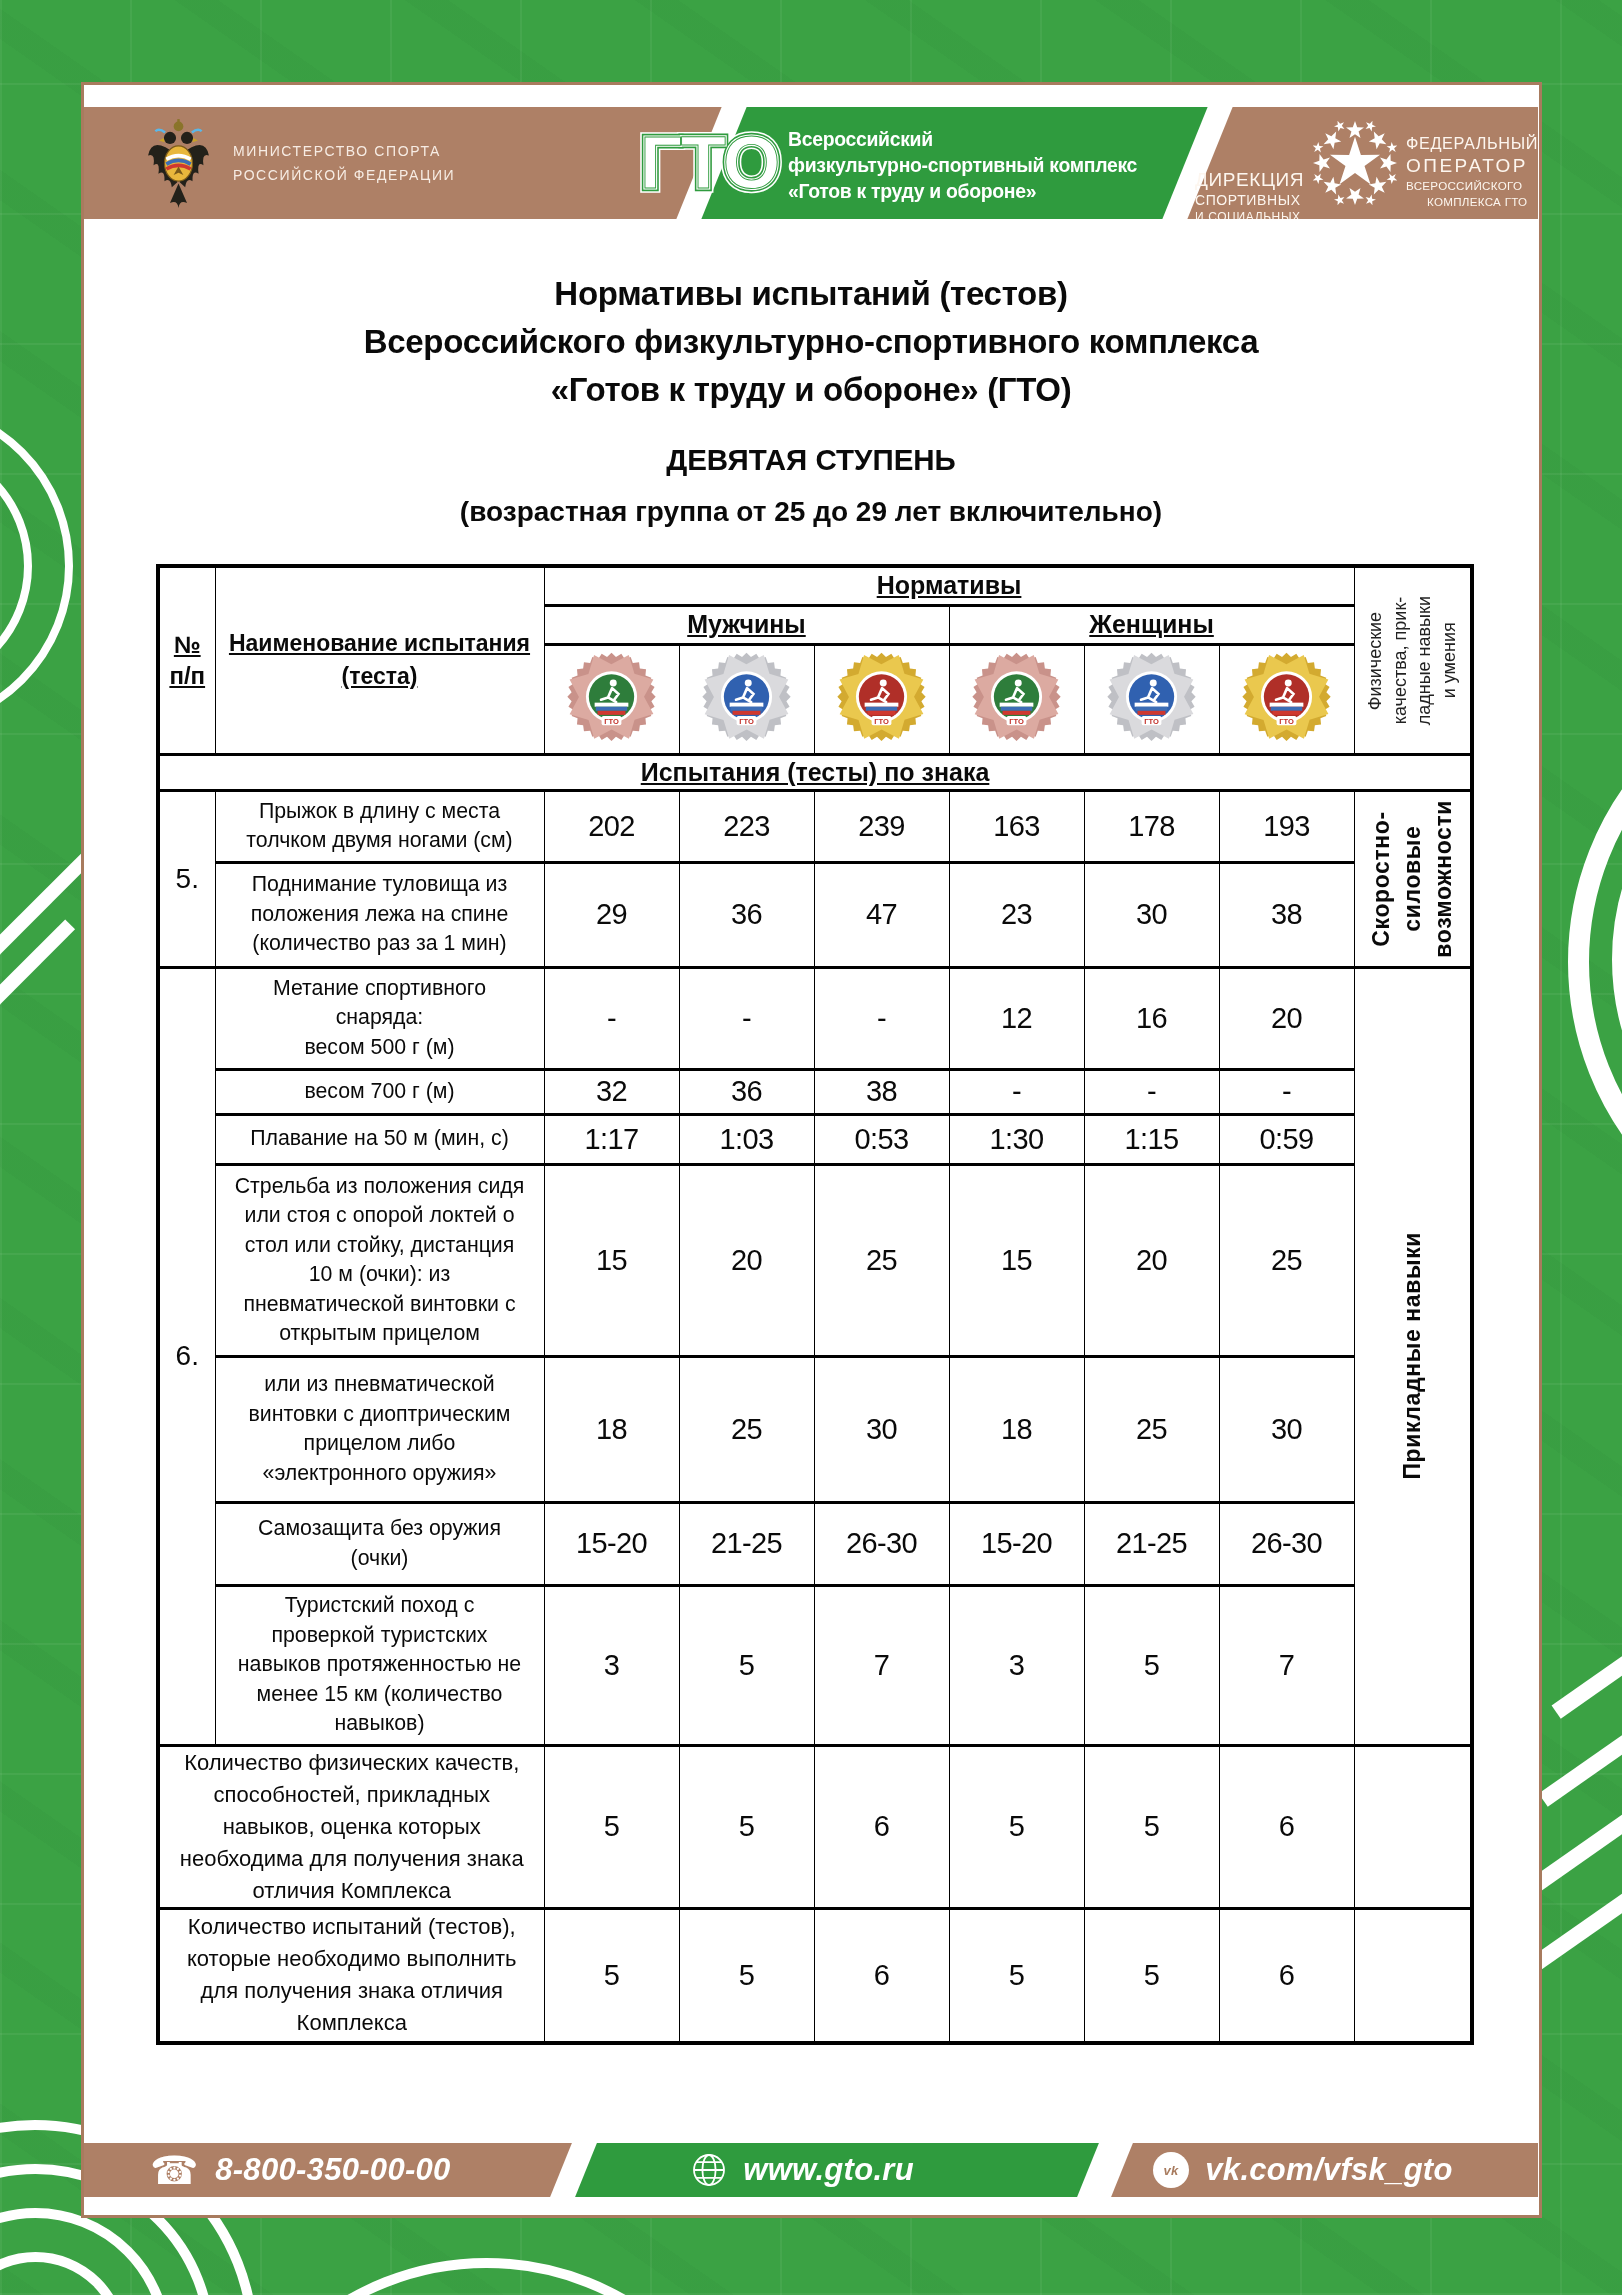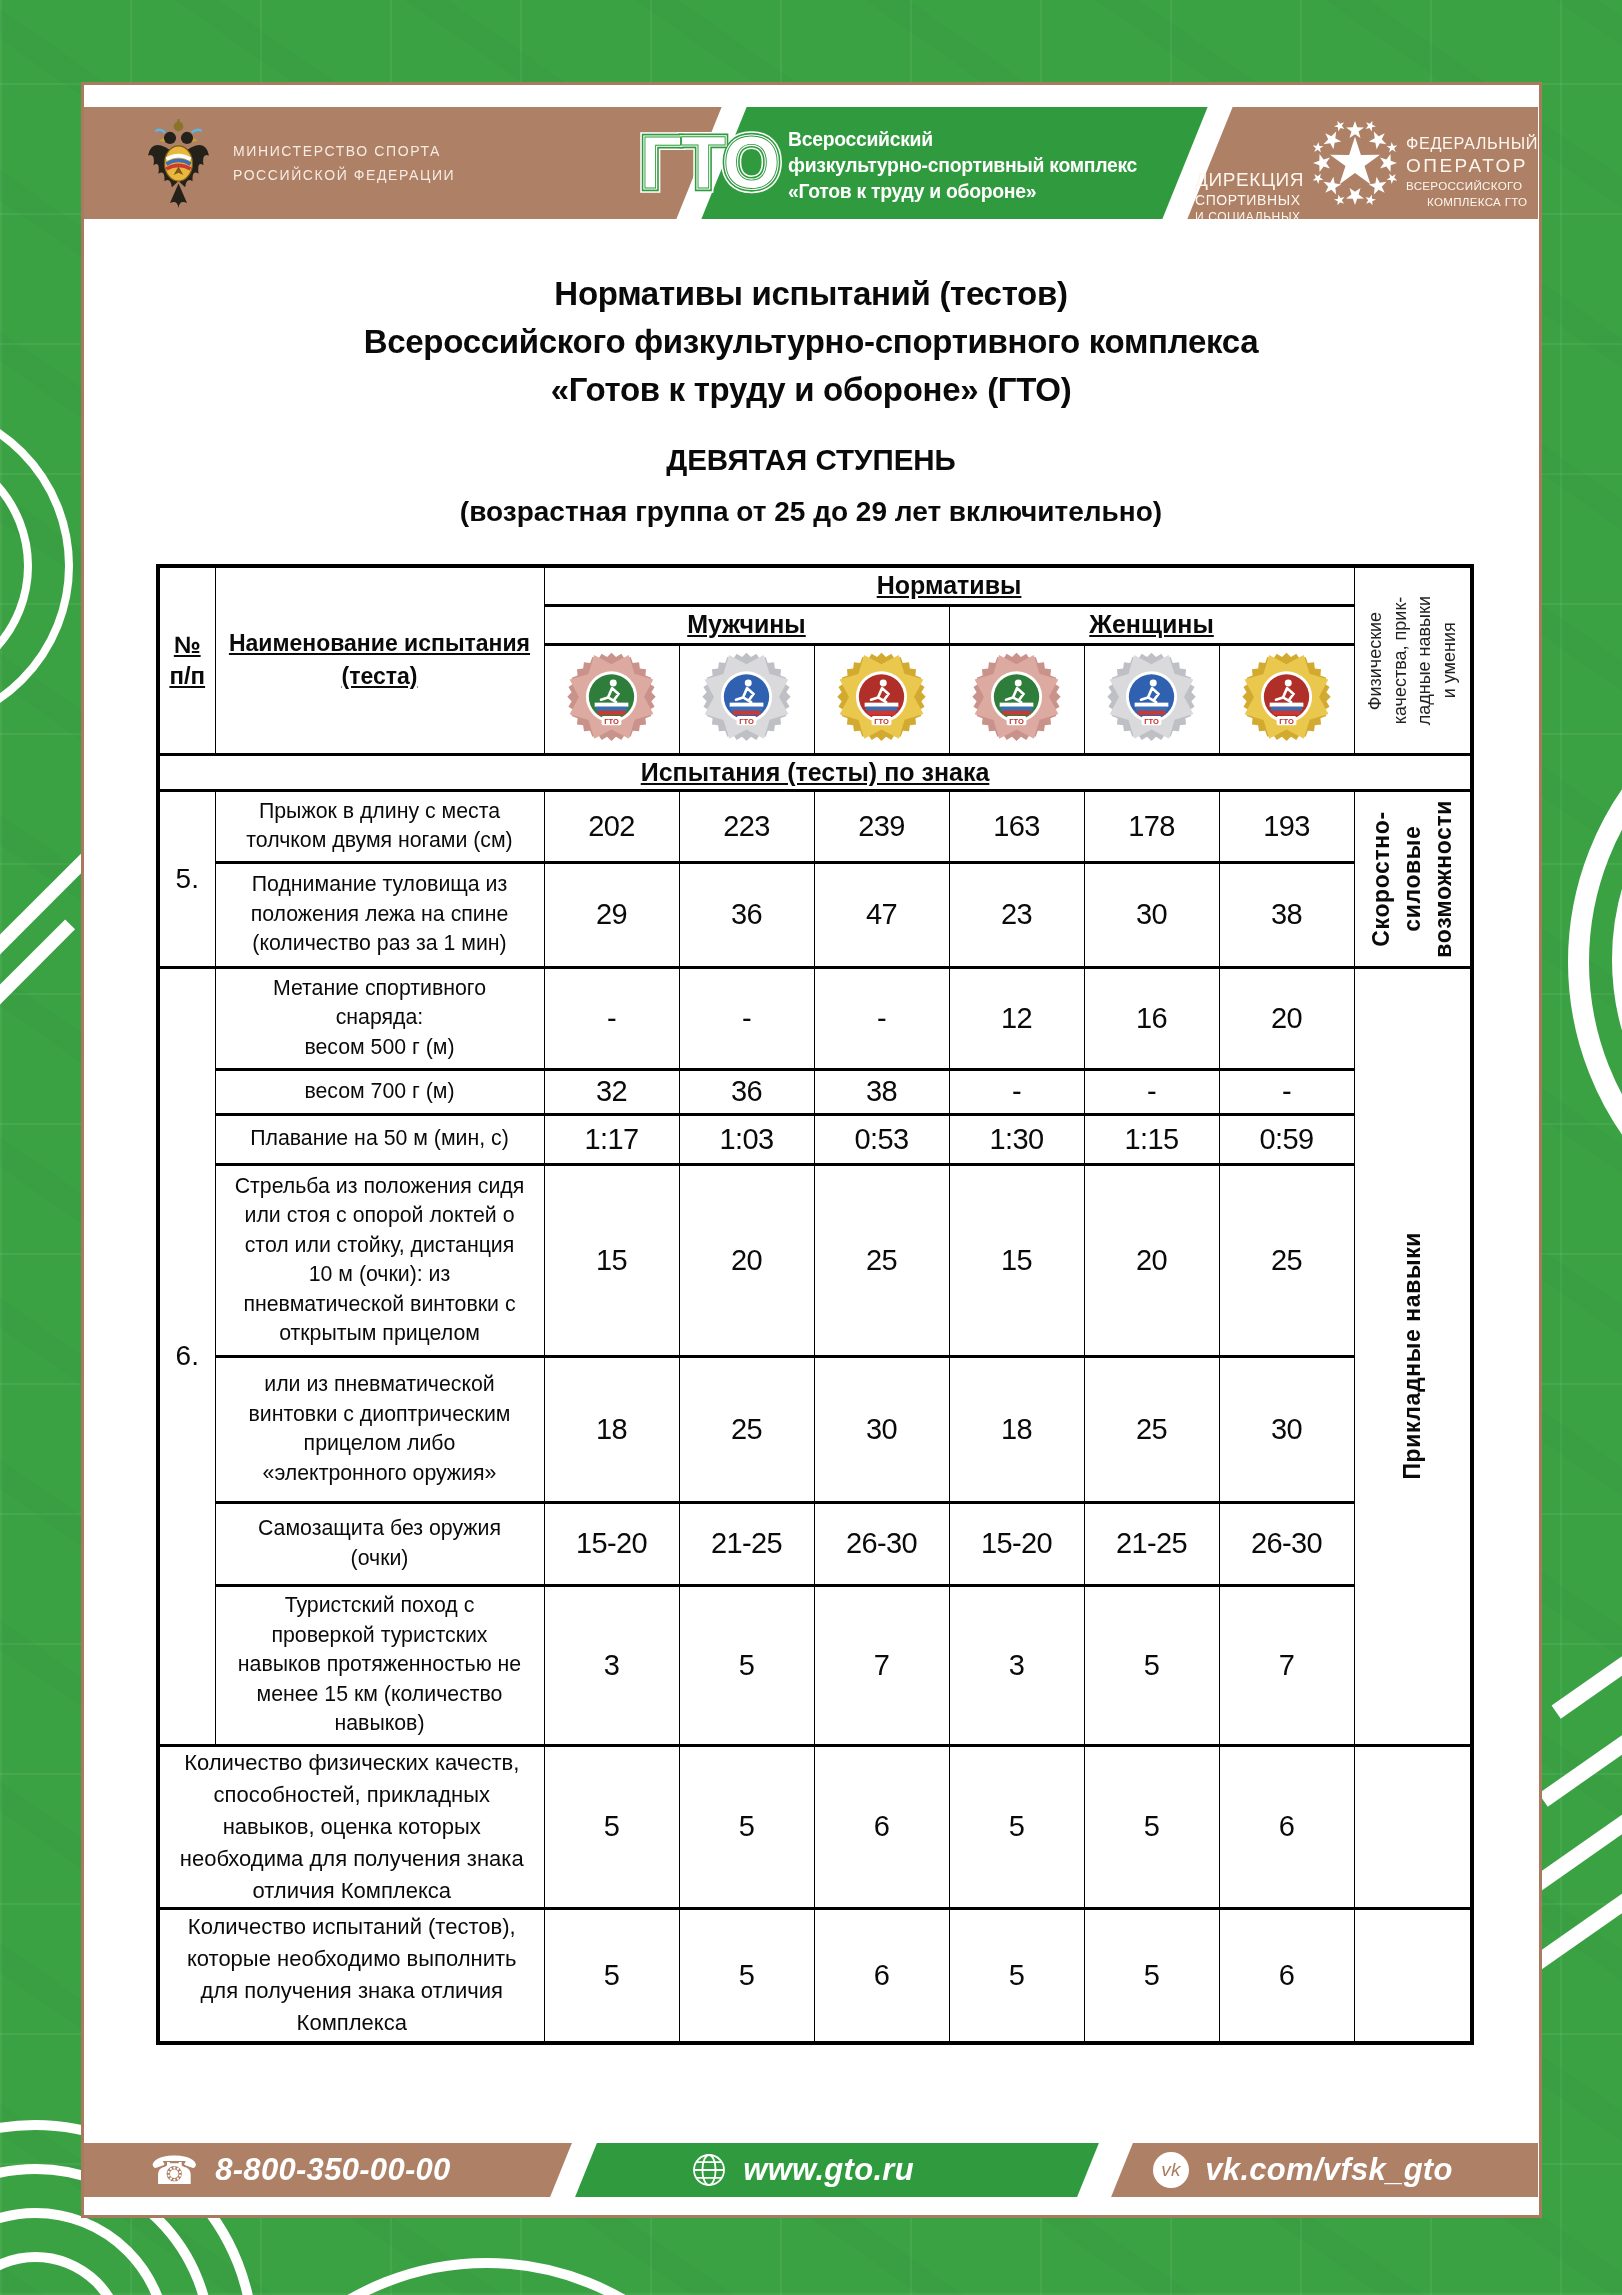--- a/index.html
+++ b/index.html
@@ -70,21 +70,21 @@
   .fband{position:absolute;left:0;top:2058px;width:1454px;height:54px;overflow:hidden;}
   .fsect{position:absolute;top:0;height:54px;transform:skewX(-22deg);}
   .fsect.brown{background:#ae8066;}
   .fsect.green{background:#2f9b3e;}
   .fb1{left:-56px;width:533px;}
   .fb2{left:502px;width:502px;}
   .fb3{left:1038px;width:489px;}
   .fitem{position:absolute;top:0;height:54px;display:flex;align-items:center;color:#fff;font-weight:bold;font-style:italic;font-size:31px;letter-spacing:0.3px;}
   .fitem .icn{margin-right:16.3px;display:flex;align-items:center;}
   .phone-glyph{font-family:"DejaVu Sans",sans-serif;font-style:normal;font-size:39px;line-height:39px;}
-  .vkicon{width:36px;height:36px;border-radius:50%;background:#fff;color:#a87b5e;display:flex;align-items:center;justify-content:center;font-size:19px;font-weight:normal;}
+  .vkicon{width:36px;height:36px;border-radius:50%;background:#fff;color:#a87b5e;display:flex;align-items:center;justify-content:center;font-size:13px;font-weight:bold;}
 </style>
 </head>
 <body>
 
 <div class="page">
 
   <div class="ring" style="left:-257px;top:401px;width:314px;height:314px;border-width:8.8px;"></div>
   <div class="ring" style="left:-216px;top:442px;width:232px;height:232px;border-width:8.8px;"></div>
   <div class="stripe" style="left:-50px;top:906px;width:163px;height:14px;transform:rotate(-45deg);"></div>
   <div class="stripe" style="left:-69px;top:975px;width:163px;height:14px;transform:rotate(-45deg);"></div>

